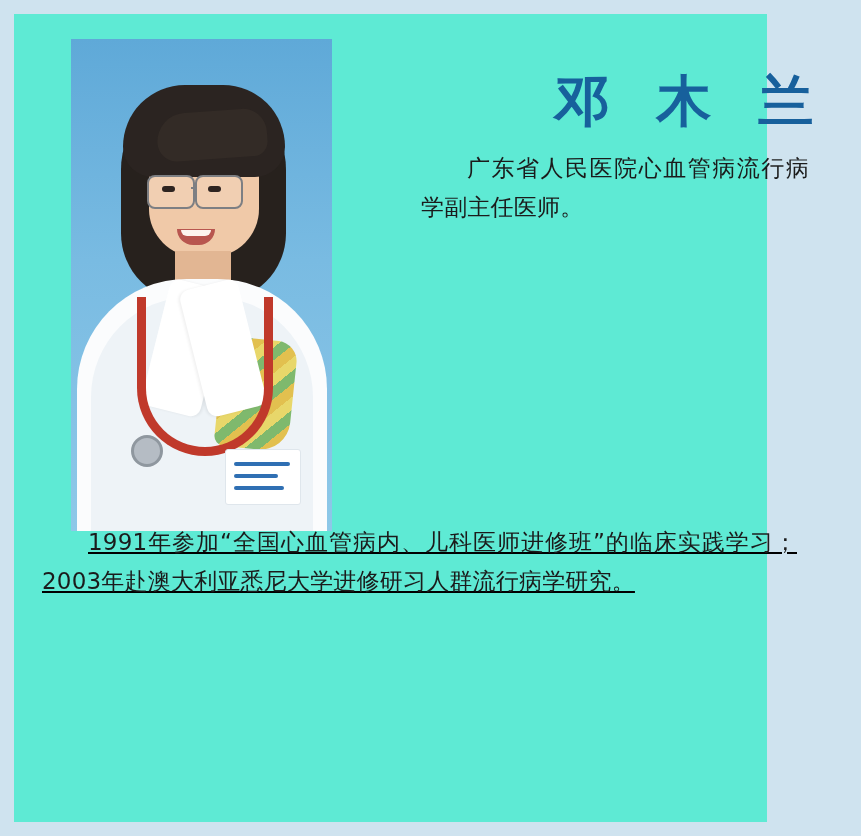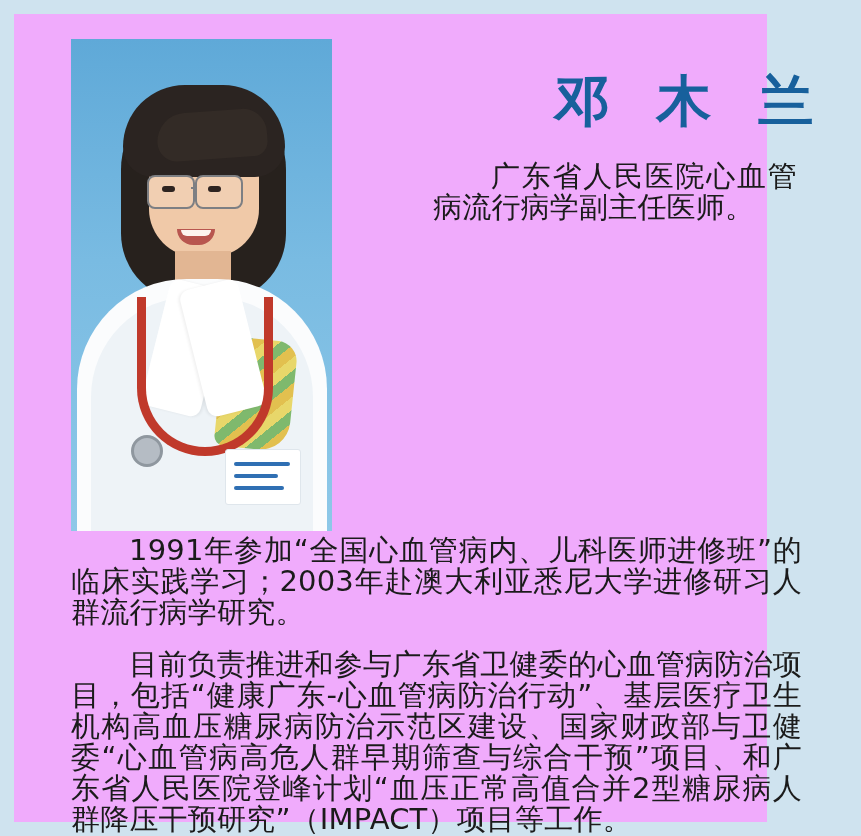--- a/index.html
+++ b/index.html
@@ -12,21 +12,21 @@
     background: #cfe3ef;
     font-family: "Liberation Sans", sans-serif;
     overflow: hidden;
   }
   .page {
     position: absolute;
     left: 14px;
     top: 14px;
     width: 753px;
     height: 808px;
-    background: #f0abfc;
+    background: #5eead4;
     box-sizing: border-box;
   }
   .content {
     position: absolute;
     left: 0;
     top: 0;
     width: 833px;
     height: 808px;
   }
   .portrait {
@@ -243,28 +243,29 @@
     white-space: nowrap;
   }
   .col-right {
     position: absolute;
     left: 407px;
     top: 135px;
     width: 388px;
   }
   .full {
     position: absolute;
-    left: 45px;
+    left: 28px;
     width: 755px;
+    text-decoration: underline;
   }
   p.body {
-    margin: 12px;
+    margin: 0;
     font-family: "DejaVu Sans", sans-serif;
-    font-size: 29px;
-    line-height: 31px;
+    font-size: 23px;
+    line-height: 39px;
     color: #1b1b1b;
     text-align: justify;
     text-justify: inter-ideograph;
     letter-spacing: 0.2px;
   }
   p.indent { text-indent: 2em; }
   .blk-2 { top: 509px; }
   .blk-3 { top: 623px; }
 </style>
 </head>
@@ -303,18 +304,15 @@
     <div class="name">邓 木 兰</div>
 
     <div class="col-right">
       <p class="body indent">广东省人民医院心血管病流行病学副主任医师。</p>
     </div>
 
     <div class="full blk-2">
       <p class="body indent">1991年参加“全国心血管病内、儿科医师进修班”的临床实践学习；2003年赴澳大利亚悉尼大学进修研习人群流行病学研究。</p>
     </div>
 
-    <div class="full blk-3">
-      <p class="body indent">目前负责推进和参与广东省卫健委的心血管病防治项目，包括“健康广东-心血管病防治行动”、基层医疗卫生机构高血压糖尿病防治示范区建设、国家财政部与卫健委“心血管病高危人群早期筛查与综合干预”项目、和广东省人民医院登峰计划“血压正常高值合并2型糖尿病人群降压干预研究”（IMPACT）项目等工作。</p>
-    </div>
 
   </div>
 </div>
 
 </body></html>

